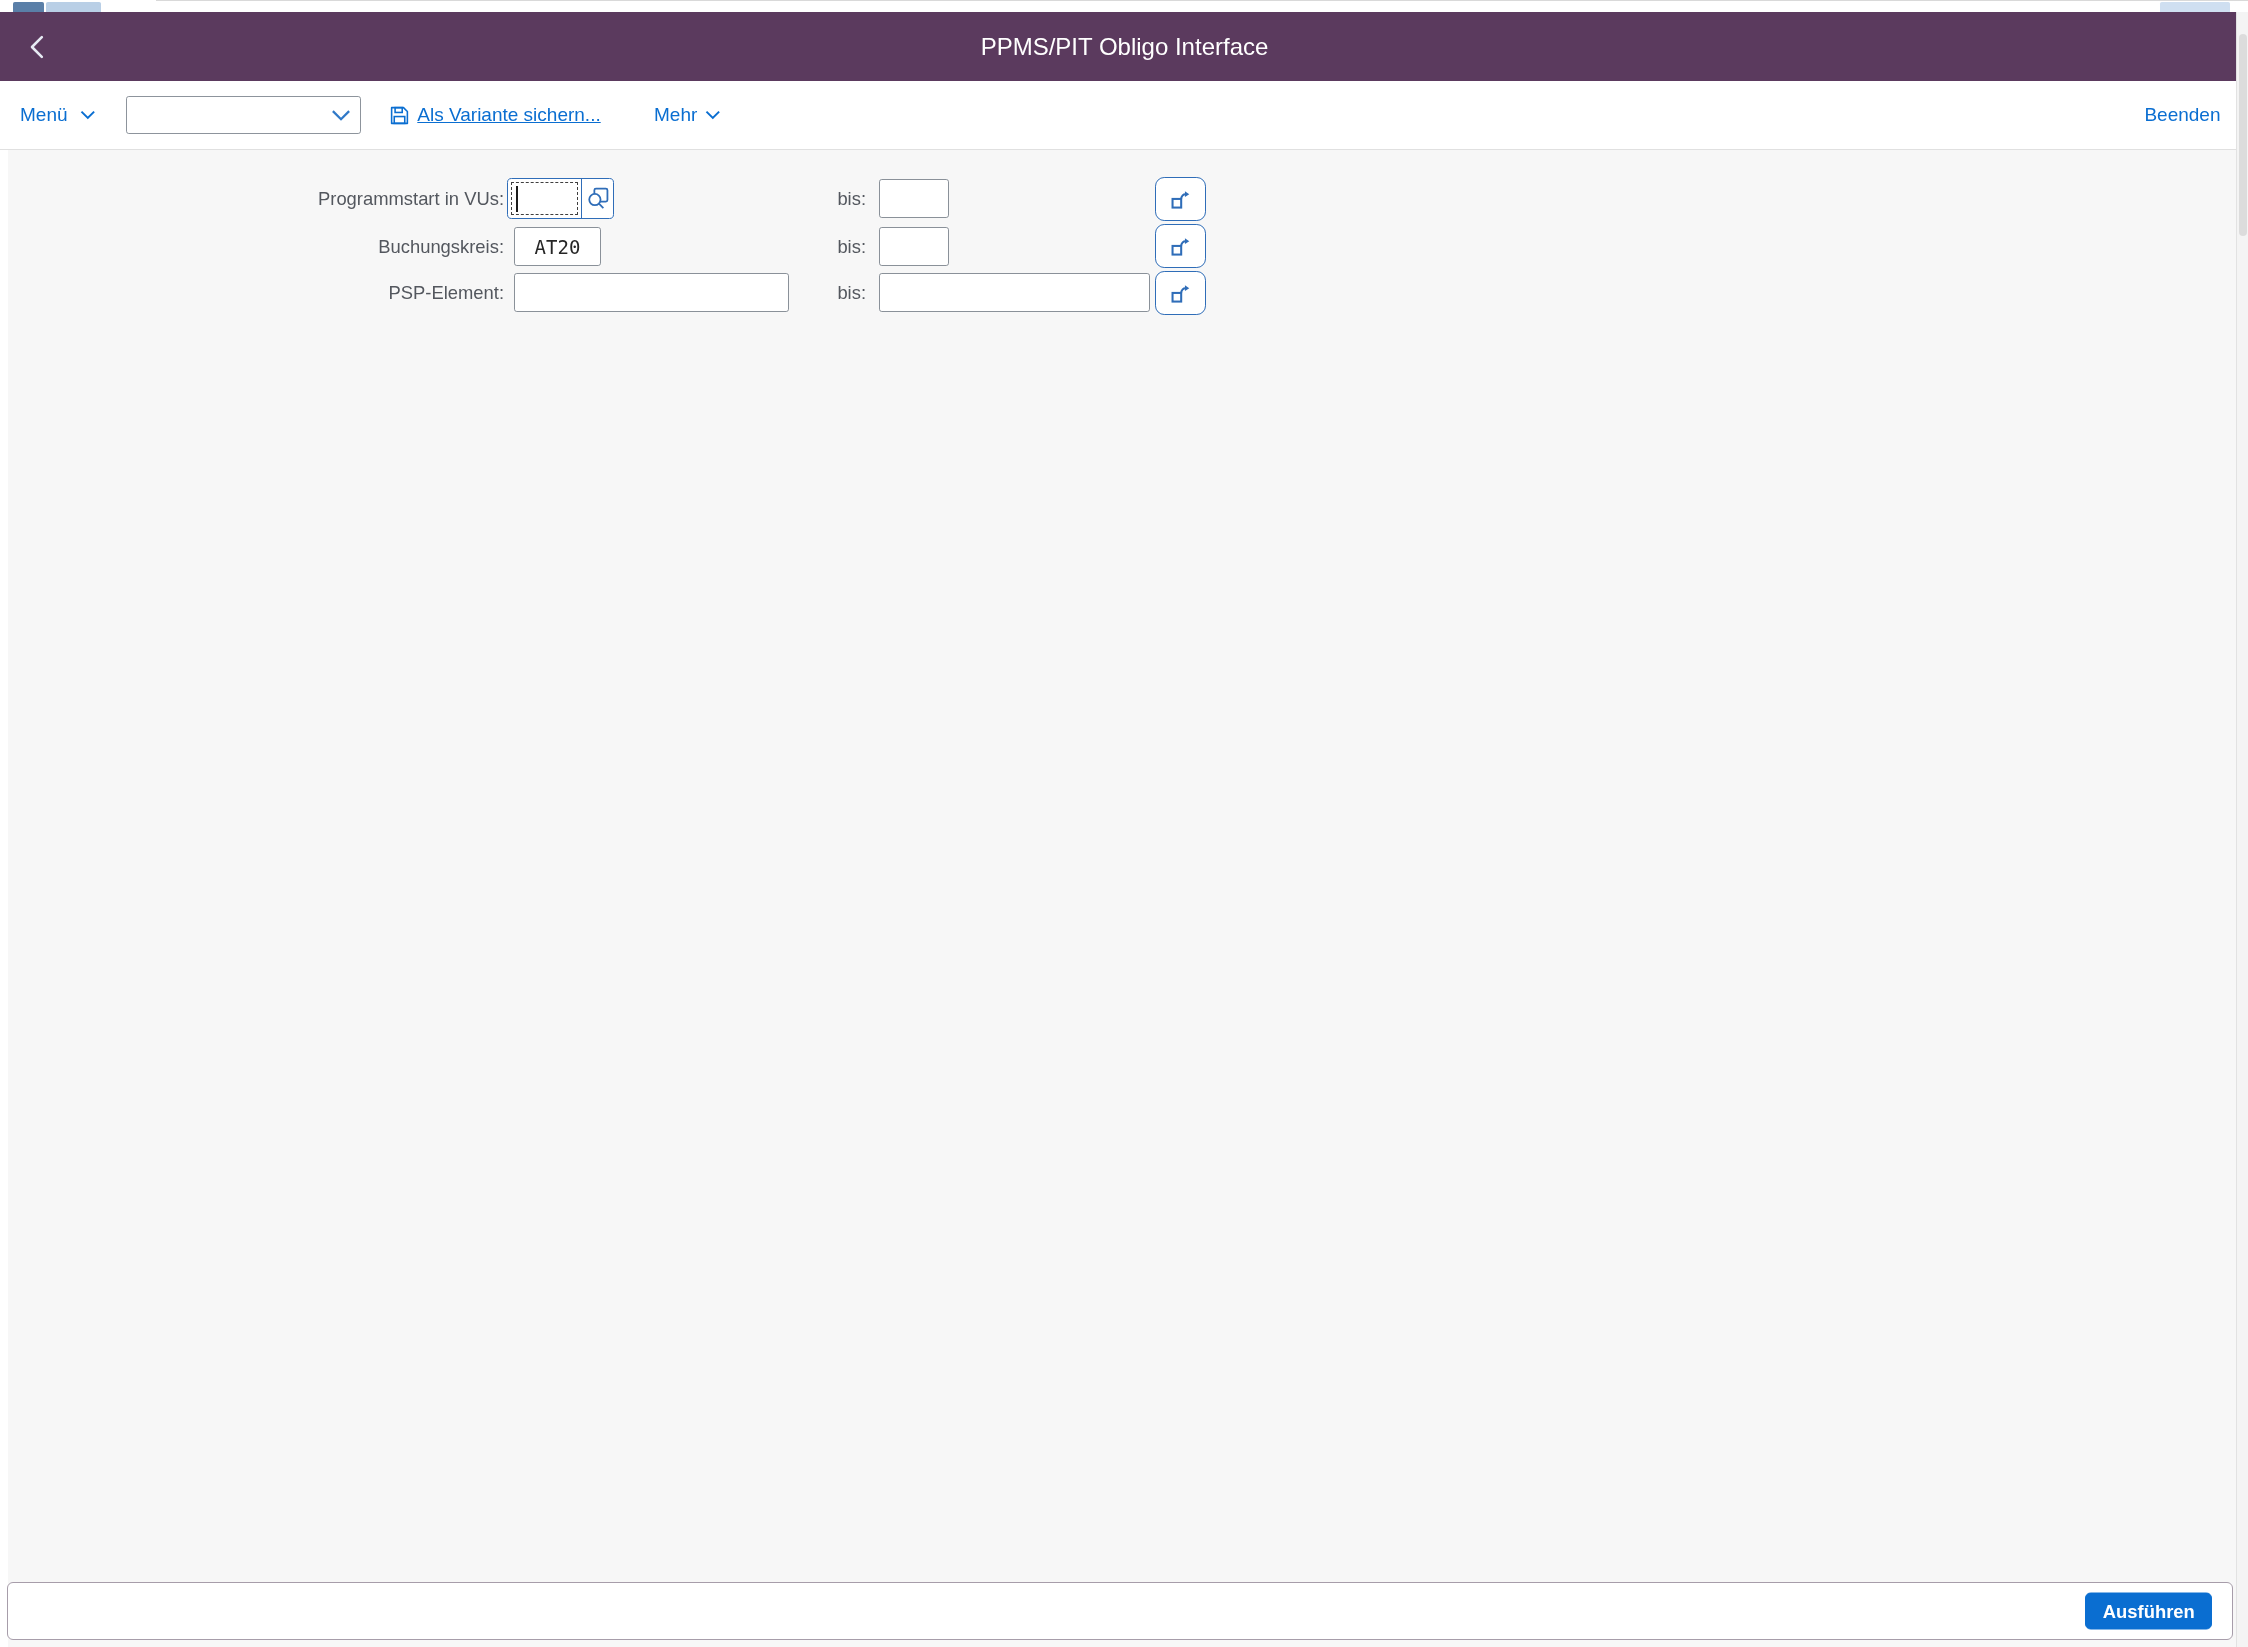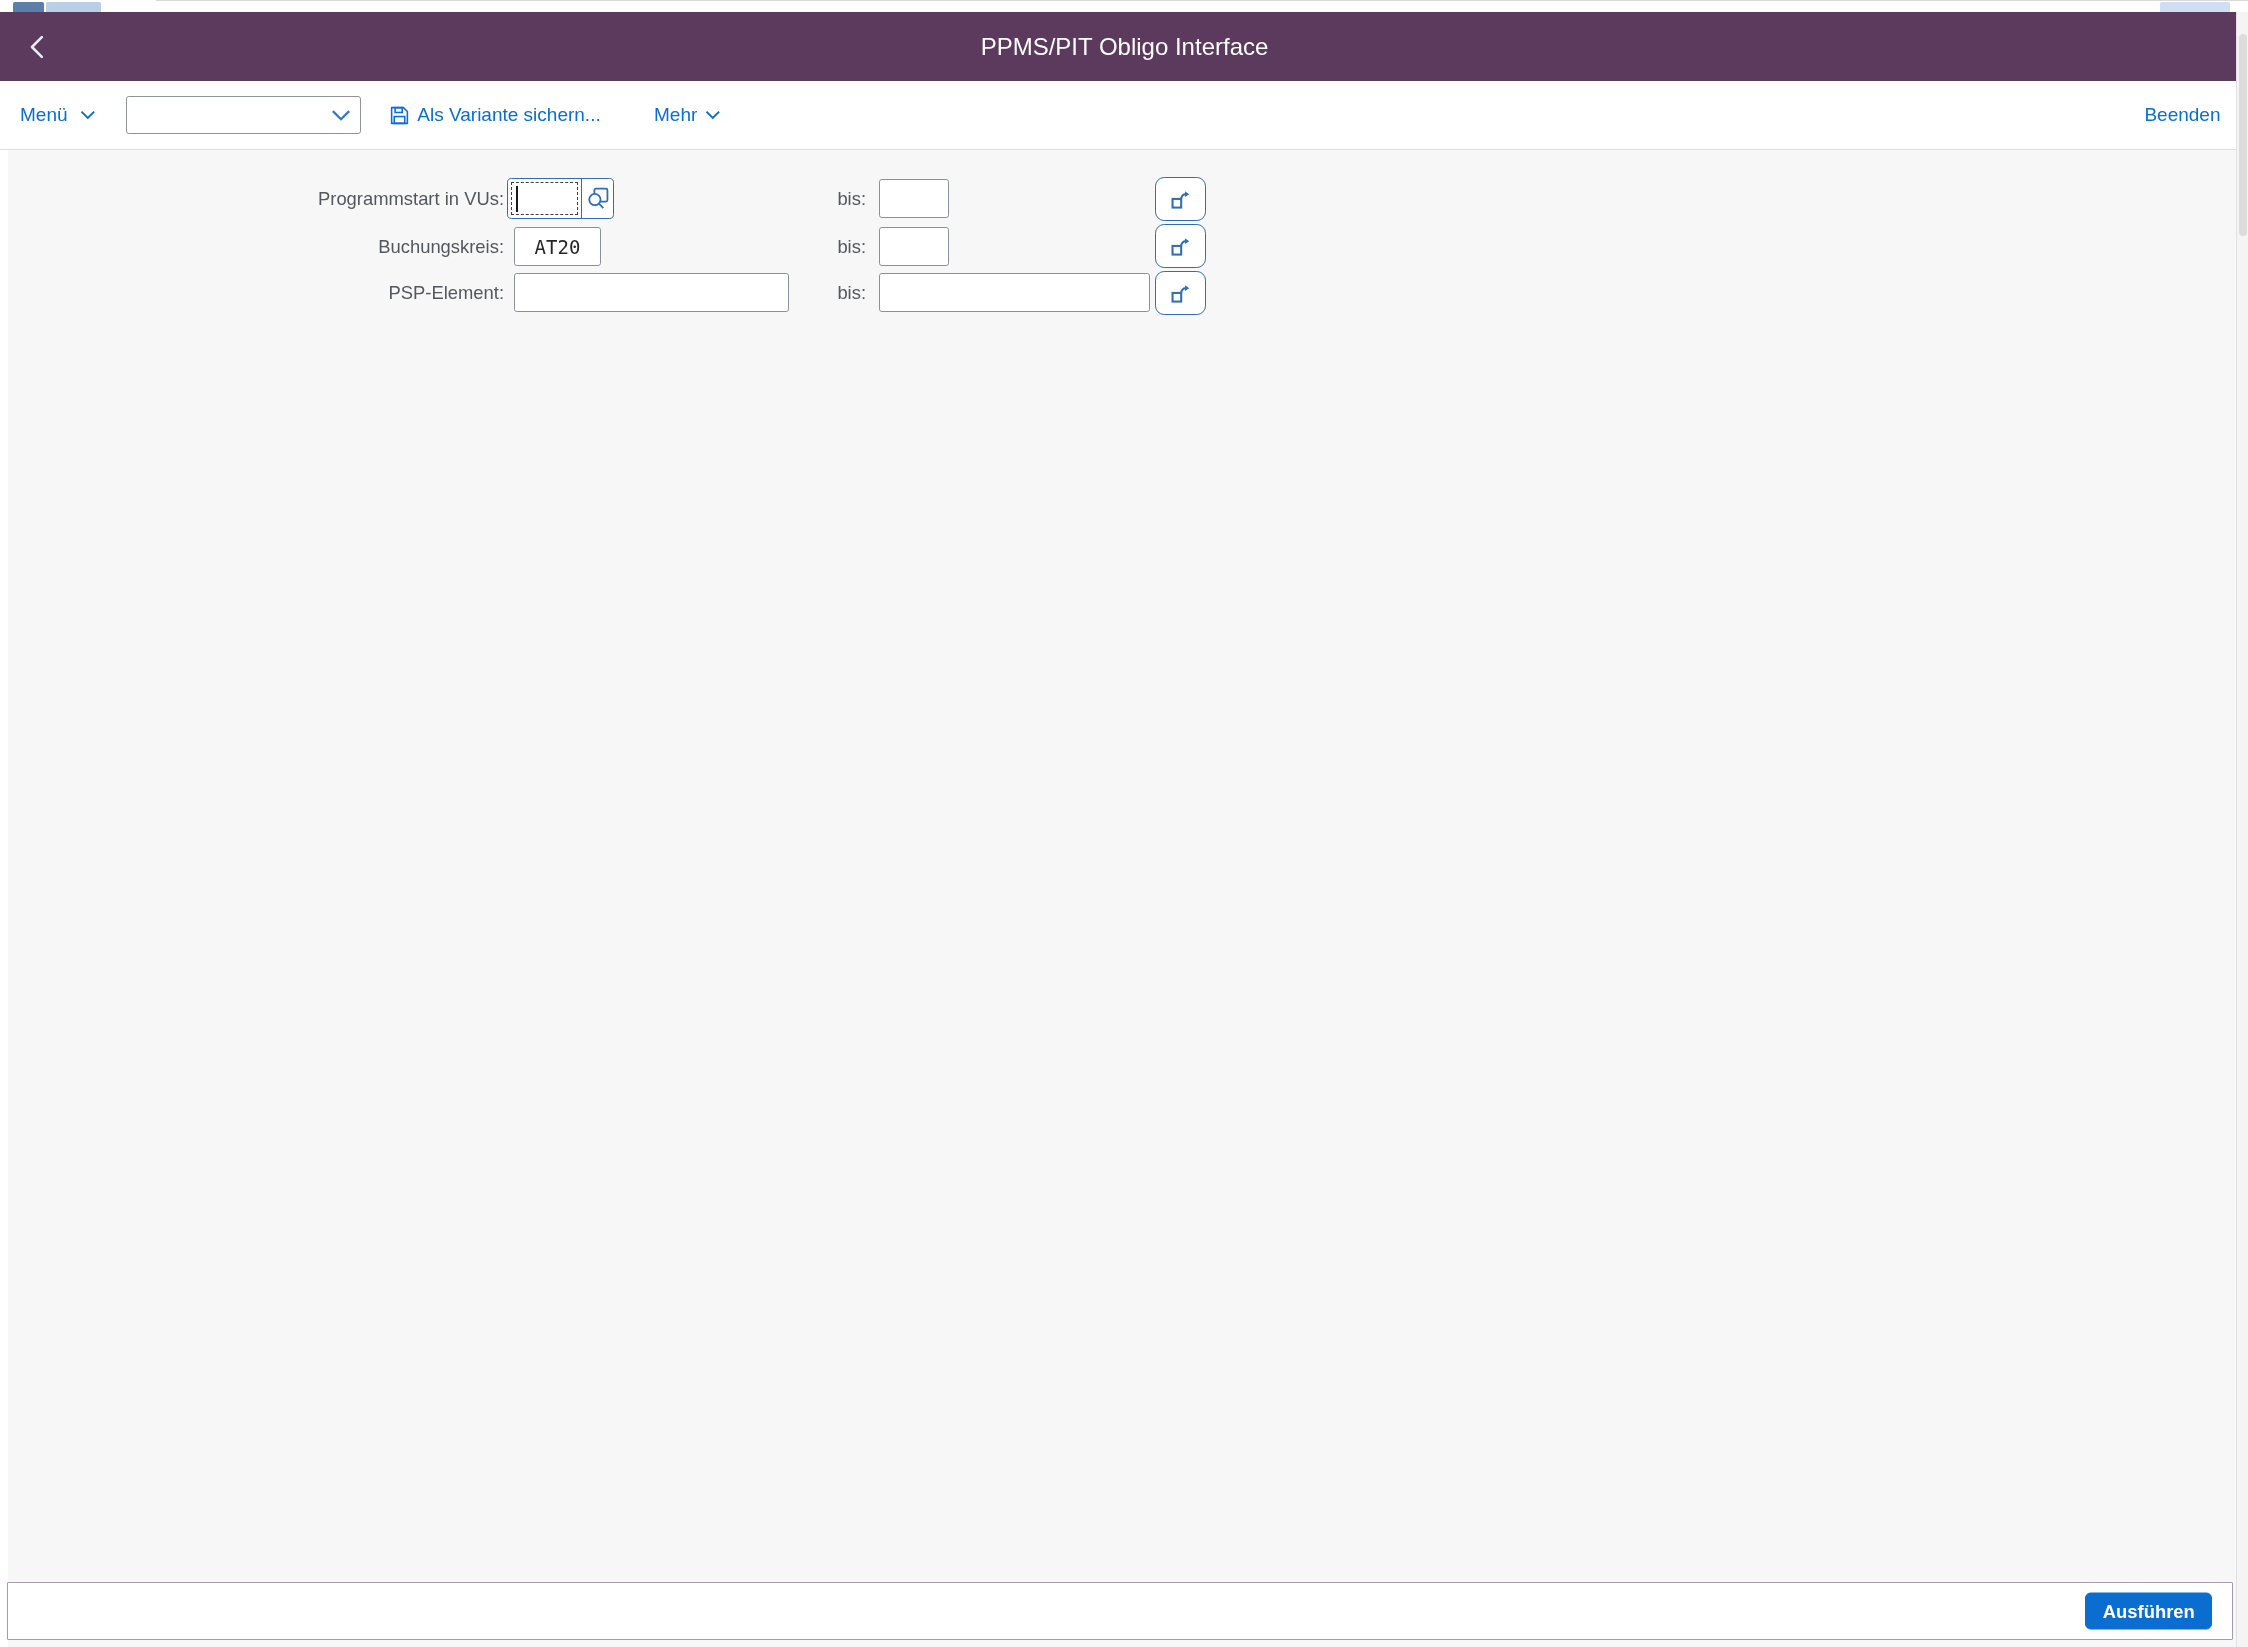--- a/index.html
+++ b/index.html
@@ -35,21 +35,21 @@
     position:absolute;left:0;top:81px;width:2249px;height:69px;
     background:#ffffff;border-bottom:0.9px solid #e0e0e0;box-sizing:border-box;
   }
   .tb-link{
     position:absolute;top:50%;transform:translateY(-50%);
     display:flex;align-items:center;gap:7.3px;
     background:transparent;border:none;cursor:pointer;padding:0;
     color:#0a6ed1;font-size:19px;font-family:"Liberation Sans",sans-serif;white-space:nowrap;
   }
   .tb-menu{left:20px;gap:12px;}
-  .tb-save{left:389px;}
+  .tb-save{left:389px;text-decoration:underline;}
   .tb-more{left:654px;}
   .tb-exit{right:28.5px;left:auto;}
   .variant-combobox{
     position:absolute;left:126px;top:50%;transform:translateY(-50%);
     width:235px;height:38px;background:#fff;
     border:0.9px solid #8d949c;border-radius:2.8px;box-sizing:border-box;
     display:flex;align-items:center;cursor:pointer;
   }
   .variant-combobox input{
     flex:1;height:100%;border:none;outline:none;background:transparent;
@@ -99,21 +99,21 @@
   
   .range-btn{
     position:absolute;left:1147px;width:51px;height:44px;
     background:#fff;border:1.8px solid #2f6db8;border-radius:9.2px;box-sizing:border-box;
     display:flex;align-items:center;justify-content:center;cursor:pointer;padding:0;
   }
   .rb-1{top:-1.8px;} .rb-2{top:-2.8px;} .rb-3{top:-1.8px;}
   
   .footer-bar{
     position:absolute;left:7.3px;top:1582px;width:2226px;height:58px;
-    background:#ffffff;border:1.8px solid #a79daa;border-radius:1px;box-sizing:border-box;
+    background:#ffffff;border:1.8px solid #a79daa;border-radius:6px;box-sizing:border-box;
   }
   .footer-msg{
     position:absolute;left:13px;top:0;bottom:0;right:147px;
     font-size:18.4px;color:#333;line-height:54px;overflow:hidden;
   }
   .execute-btn{
     position:absolute;right:20px;top:50%;transform:translateY(-50%);
     height:37px;padding:0 16.5px;background:#0a6ed1;border:0.9px solid #0a6ed1;border-radius:5.5px;
     color:#ffffff;font-size:18.4px;font-weight:bold;font-family:"Liberation Sans",sans-serif;cursor:pointer;
   }

